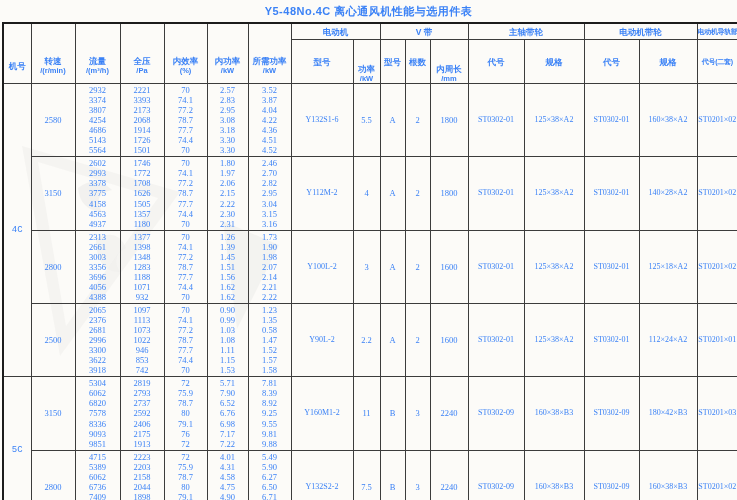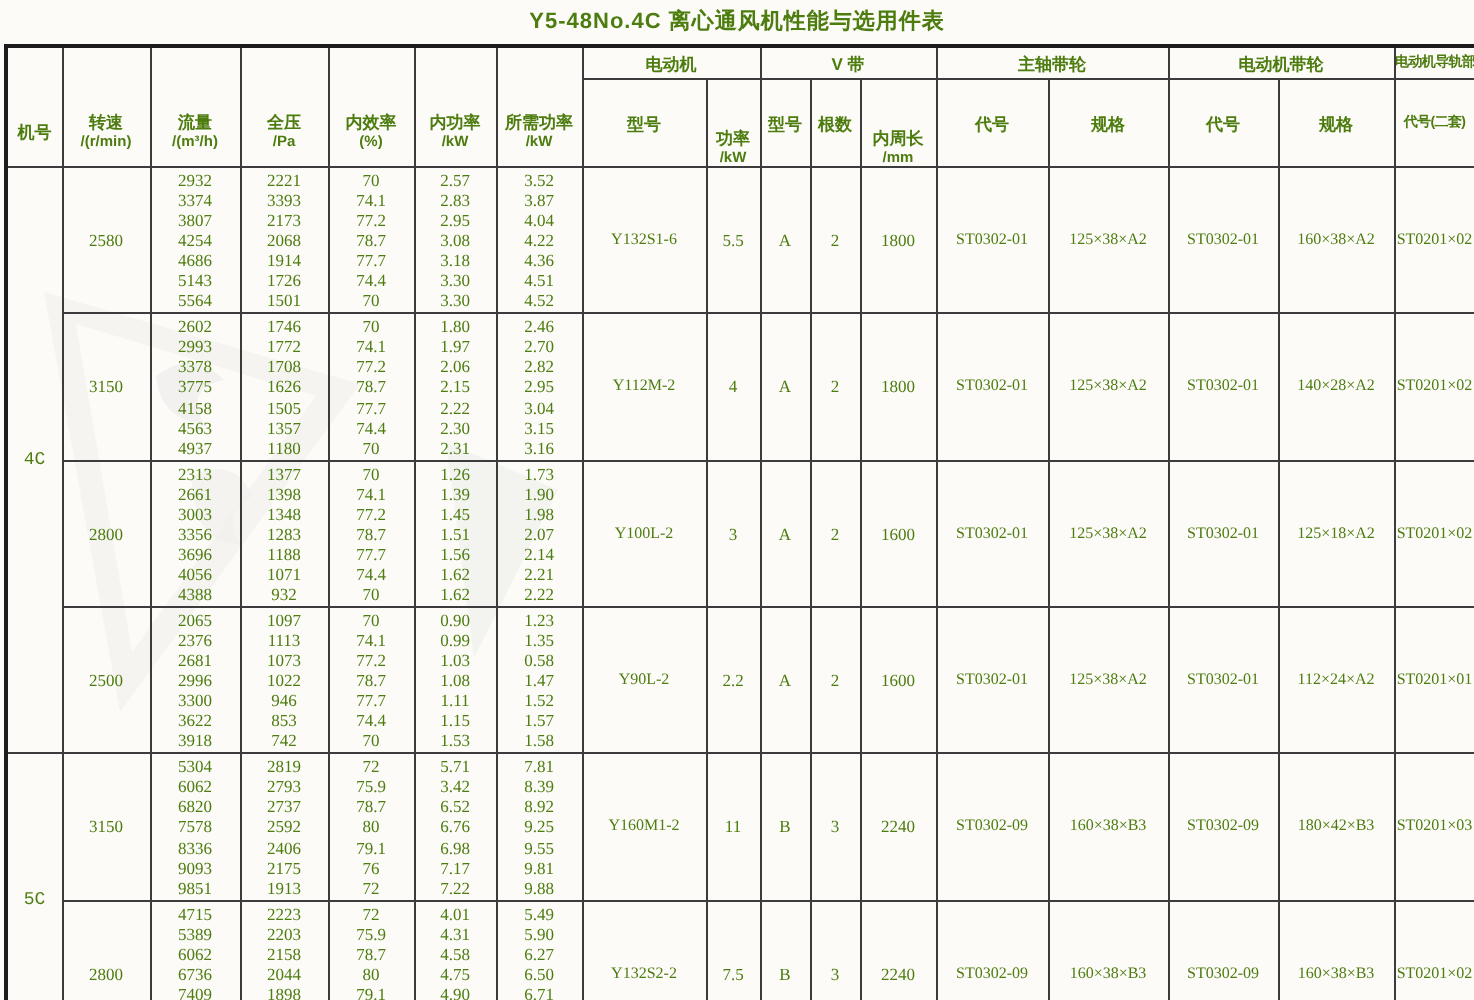--- a/index.html
+++ b/index.html
@@ -1,17 +1,17 @@
 <!DOCTYPE html>
 <html><head>
 <meta charset="utf-8">
 <style>
   html,body{margin:0;padding:0;background:#e8e8e6;}
   .page{position:relative;width:737px;height:500px;background:#fcfbf8;overflow:hidden;
-        font-family:"Liberation Serif",serif;color:#4d7c0f;}
+        font-family:"Liberation Serif",serif;color:#3b82f6;}
   .title{text-align:center;font-family:"Liberation Sans",sans-serif;font-weight:bold;
          font-size:11px;line-height:13px;padding-top:5px;letter-spacing:.5px;}
   table.spec{border-collapse:collapse;table-layout:fixed;width:733px;margin:4px 0 0 2px;
              border:2px solid #1c1c1c;position:relative;z-index:2;background:transparent;}
   col{}
   th,td{border:1px solid #3c3c3c;padding:0;text-align:center;vertical-align:middle;
         font-size:8.5px;line-height:10px;overflow:hidden;background:transparent;}
   th{font-family:"Liberation Sans",sans-serif;font-weight:bold;font-size:8.5px;line-height:10px;}
   th .sub{display:block;font-weight:bold;font-size:7.5px;line-height:9px;}
   th .main{display:block;font-size:8.5px;line-height:10px;margin-top:24px;}
@@ -375,21 +375,21 @@
             <div class="ln">72</div>
             <div class="ln">75.9</div>
             <div class="ln">78.7</div>
             <div class="ln">80</div>
             <div class="ln">79.1</div>
             <div class="ln">76</div>
             <div class="ln">72</div>
           </td>
         <td class="lines">
             <div class="ln">5.71</div>
-            <div class="ln">3.42</div>
+            <div class="ln">7.90</div>
             <div class="ln">6.52</div>
             <div class="ln">6.76</div>
             <div class="ln">6.98</div>
             <div class="ln">7.17</div>
             <div class="ln">7.22</div>
           </td>
         <td class="lines">
             <div class="ln">7.81</div>
             <div class="ln">8.39</div>
             <div class="ln">8.92</div>

